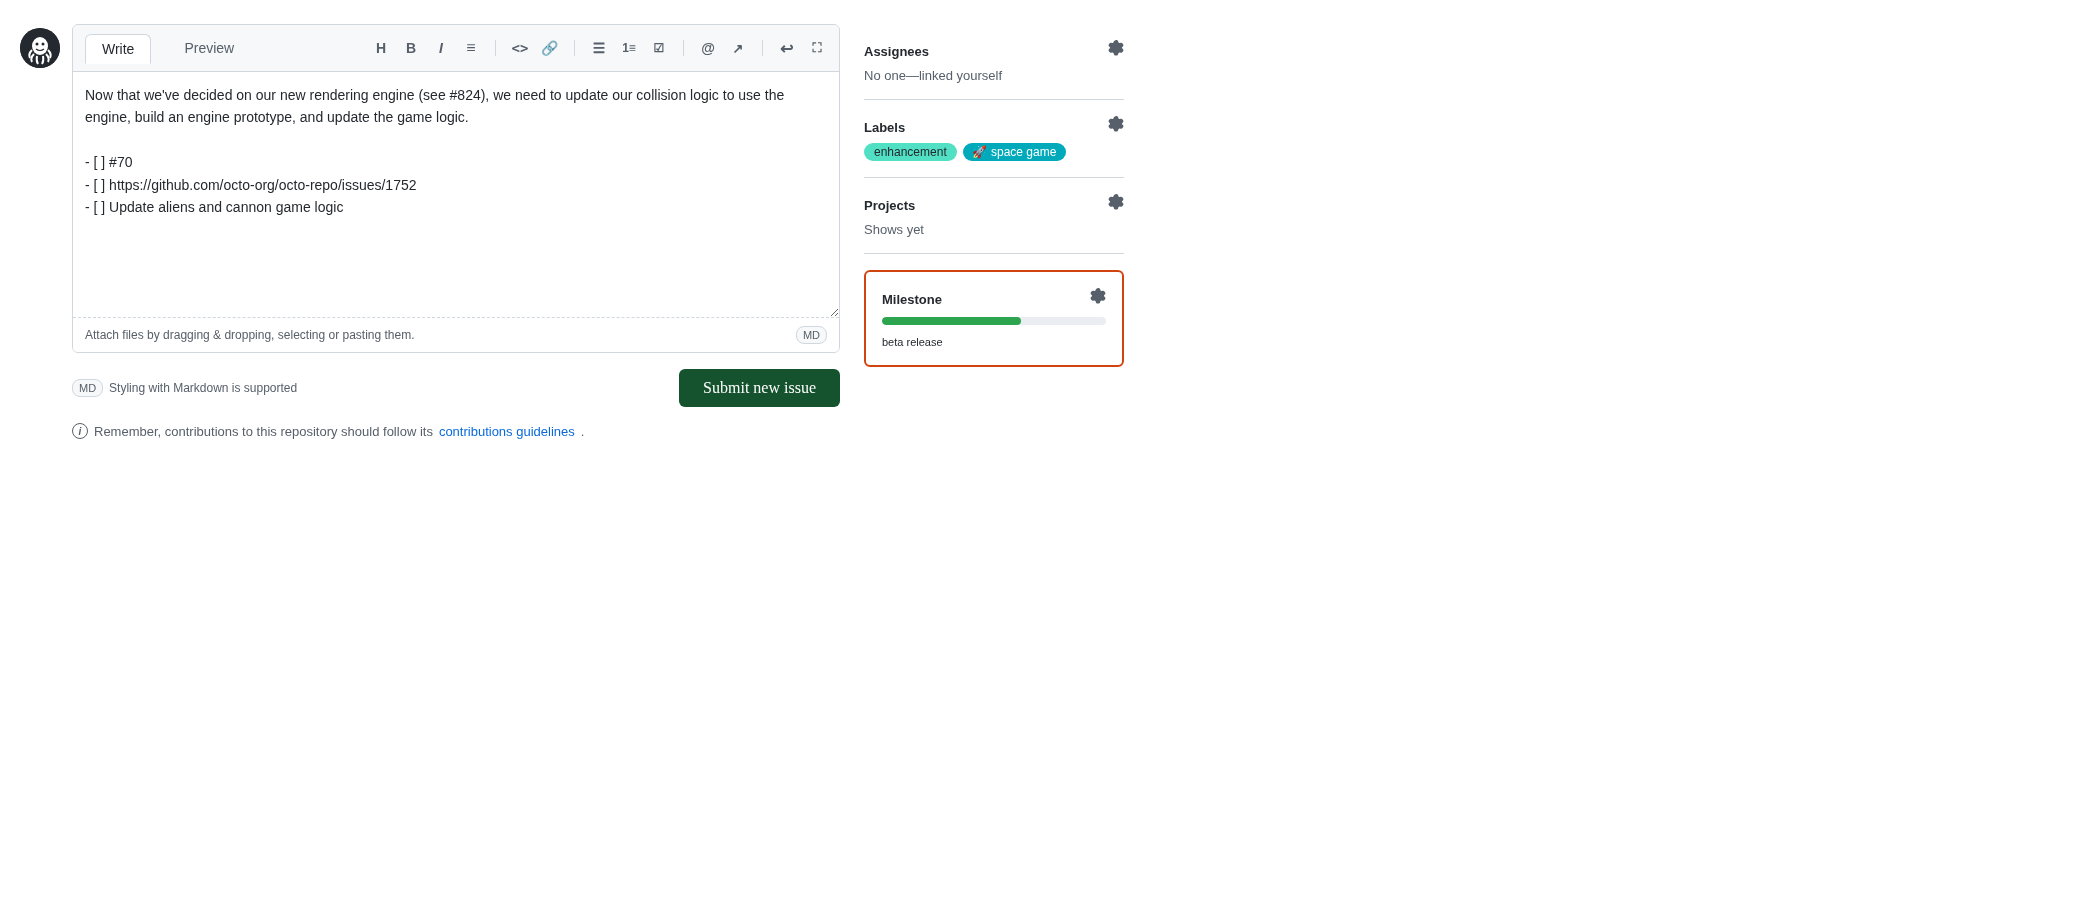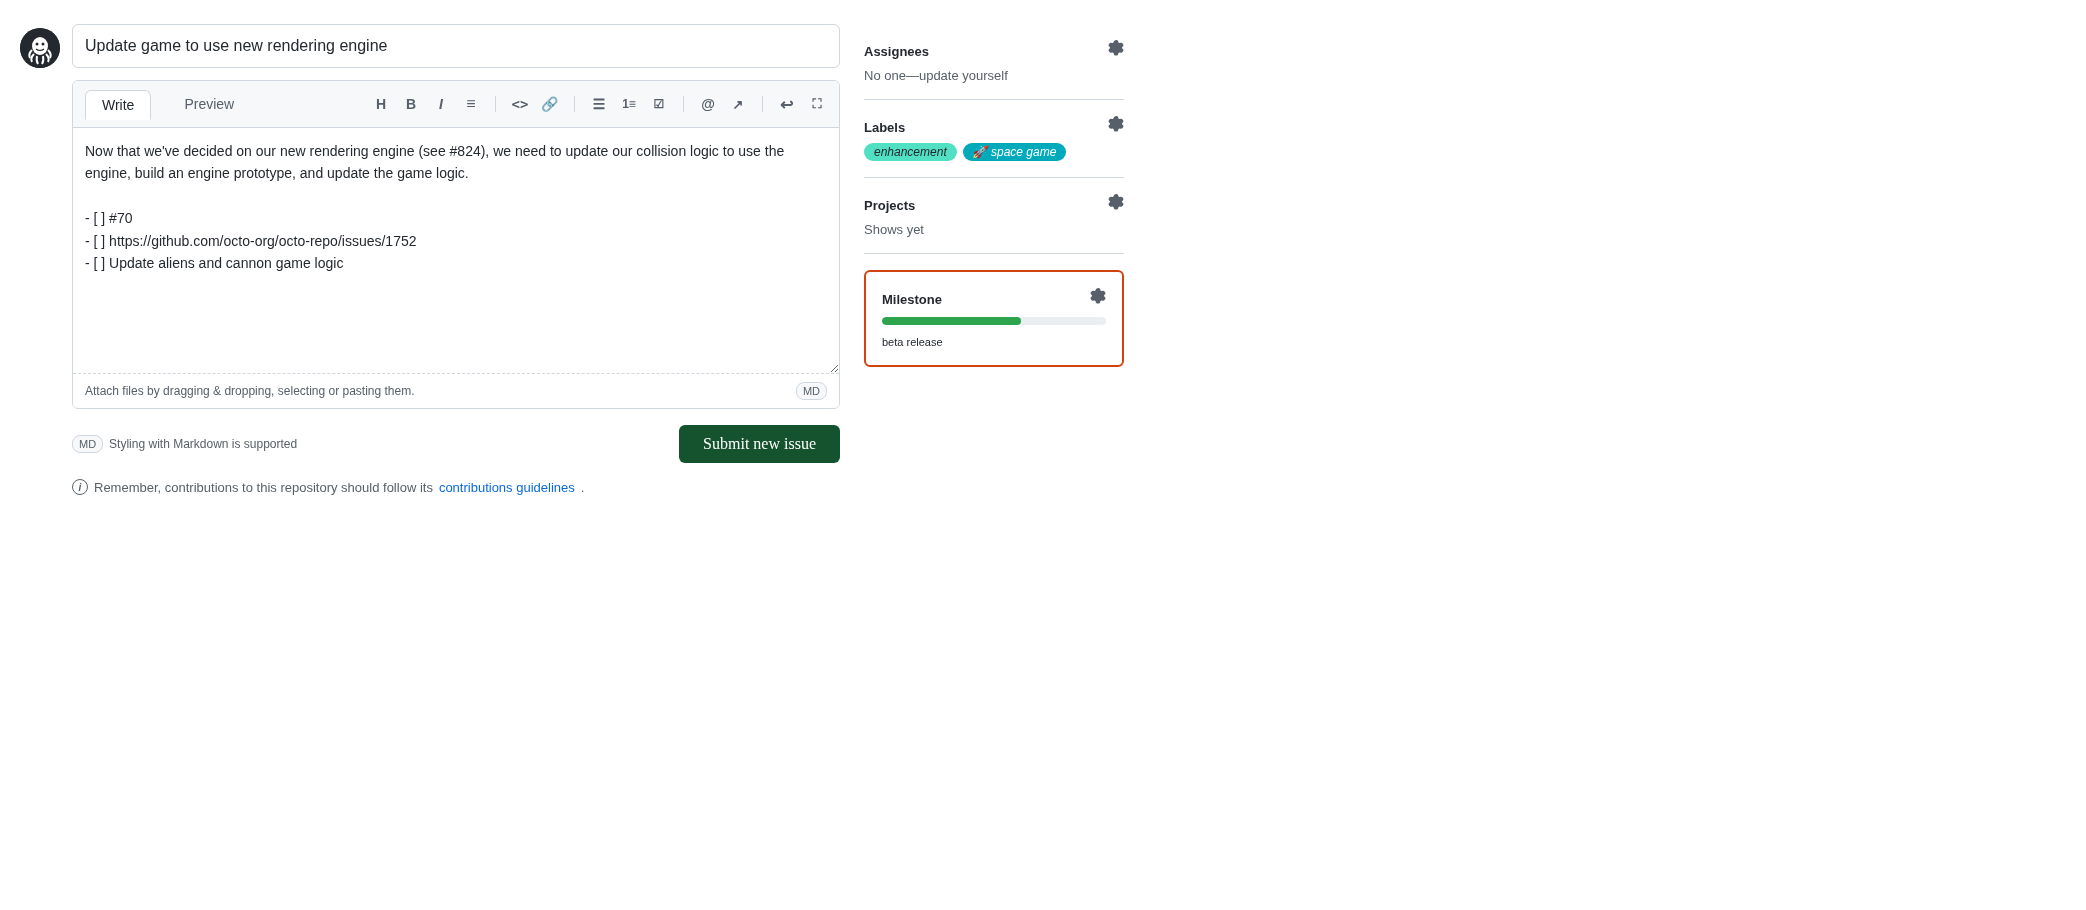--- a/index.html
+++ b/index.html
@@ -250,21 +250,20 @@
       font-size: 13px;
       color: #57606a;
     }
 
     
     .labels-container {
       display: flex;
       flex-wrap: wrap;
       gap: 6px;
       margin-top: 4px;
-      font-style: italic;
     }
 
     .label-badge {
       display: inline-flex;
       align-items: center;
       gap: 4px;
       padding: 2px 10px;
       border-radius: 20px;
       font-size: 12px;
       font-weight: 500;
@@ -372,21 +371,20 @@
         <path d="M12 22 Q8 26 10 30" stroke="#ffffff" stroke-width="2" fill="none"></path>
         <path d="M28 22 Q32 26 30 30" stroke="#ffffff" stroke-width="2" fill="none"></path>
         <path d="M14 26 Q10 30 12 34" stroke="#ffffff" stroke-width="2" fill="none"></path>
         <path d="M26 26 Q30 30 28 34" stroke="#ffffff" stroke-width="2" fill="none"></path>
         <path d="M17 28 Q16 33 18 36" stroke="#ffffff" stroke-width="2" fill="none"></path>
         <path d="M23 28 Q24 33 22 36" stroke="#ffffff" stroke-width="2" fill="none"></path>
       </svg>
     </div>
 
     <div class="issue-form">
-      <input type="text" class="title-input" value="Update game to use new rendering engine" style="">
 
       <div class="editor-container">
 
         <div class="editor-tabs-toolbar">
           <div class="tab-group">
             <button class="tab active">Write</button>
             <button class="tab">Preview</button>
           </div>
 
           <div class="toolbar-icons">
@@ -472,21 +470,21 @@
 
   <div class="sidebar-section">
     <div class="sidebar-section-header">
       <span class="sidebar-section-title">Assignees</span>
       <span class="gear-icon">
         <svg width="16" height="16" viewBox="0 0 16 16" fill="currentColor">
           <path d="M8 0a8.2 8.2 0 0 1 .701.031C9.444.095 9.99.645 10.16 1.29l.288 1.107c.018.066.079.158.212.224.231.114.454.243.668.386.123.082.233.09.299.071l1.103-.303c.644-.176 1.392.021 1.82.63.27.385.506.792.704 1.218.315.675.111 1.422-.364 1.891l-.814.806c-.049.048-.098.147-.088.294.006.091.006.183 0 .274-.01.147.038.246.088.294l.814.806c.475.469.679 1.216.364 1.891a7.977 7.977 0 0 1-.704 1.217c-.428.61-1.176.807-1.82.63l-1.102-.302c-.067-.019-.177-.011-.3.071a5.909 5.909 0 0 1-.668.386c-.133.066-.194.158-.211.224l-.29 1.106c-.168.646-.715 1.196-1.458 1.26a8.006 8.006 0 0 1-1.402 0c-.743-.064-1.289-.614-1.458-1.26l-.289-1.106c-.018-.066-.079-.158-.212-.224a5.738 5.738 0 0 1-.668-.386c-.123-.082-.233-.09-.299-.071l-1.103.303c-.644.176-1.392-.021-1.82-.63a8.12 8.12 0 0 1-.704-1.218c-.315-.675-.111-1.422.363-1.891l.815-.806c.05-.048.098-.147.088-.294a6.214 6.214 0 0 1 0-.274c.01-.147-.038-.246-.088-.294l-.815-.806C.635 6.045.431 5.298.746 4.623a7.92 7.92 0 0 1 .704-1.217c.428-.61 1.176-.807 1.82-.63l1.102.302c.067.019.177.011.3-.071.214-.143.437-.272.668-.386.133-.066.194-.158.211-.224l.29-1.106C6.717.645 7.264.095 8.006.031 8.234.01 8.117 0 8 0Zm-.571 8a.571.571 0 1 0 1.143 0 .571.571 0 0 0-1.143 0ZM8 5.5a2.5 2.5 0 1 1 0 5 2.5 2.5 0 0 1 0-5Z"></path>
         </svg>
       </span>
     </div>
-    <span class="sidebar-section-value">No one—update yourself</span>
+    <span class="sidebar-section-value">No one—linked yourself</span>
   </div>
 
   <div class="sidebar-section">
     <div class="sidebar-section-header">
       <span class="sidebar-section-title">Labels</span>
       <span class="gear-icon">
         <svg width="16" height="16" viewBox="0 0 16 16" fill="currentColor">
           <path d="M8 0a8.2 8.2 0 0 1 .701.031C9.444.095 9.99.645 10.16 1.29l.288 1.107c.018.066.079.158.212.224.231.114.454.243.668.386.123.082.233.09.299.071l1.103-.303c.644-.176 1.392.021 1.82.63.27.385.506.792.704 1.218.315.675.111 1.422-.364 1.891l-.814.806c-.049.048-.098.147-.088.294.006.091.006.183 0 .274-.01.147.038.246.088.294l.814.806c.475.469.679 1.216.364 1.891a7.977 7.977 0 0 1-.704 1.217c-.428.61-1.176.807-1.82.63l-1.102-.302c-.067-.019-.177-.011-.3.071a5.909 5.909 0 0 1-.668.386c-.133.066-.194.158-.211.224l-.29 1.106c-.168.646-.715 1.196-1.458 1.26a8.006 8.006 0 0 1-1.402 0c-.743-.064-1.289-.614-1.458-1.26l-.289-1.106c-.018-.066-.079-.158-.212-.224a5.738 5.738 0 0 1-.668-.386c-.123-.082-.233-.09-.299-.071l-1.103.303c-.644.176-1.392-.021-1.82-.63a8.12 8.12 0 0 1-.704-1.218c-.315-.675-.111-1.422.363-1.891l.815-.806c.05-.048.098-.147.088-.294a6.214 6.214 0 0 1 0-.274c.01-.147-.038-.246-.088-.294l-.815-.806C.635 6.045.431 5.298.746 4.623a7.92 7.92 0 0 1 .704-1.217c.428-.61 1.176-.807 1.82-.63l1.102.302c.067.019.177.011.3-.071.214-.143.437-.272.668-.386.133-.066.194-.158.211-.224l.29-1.106C6.717.645 7.264.095 8.006.031 8.234.01 8.117 0 8 0Zm-.571 8a.571.571 0 1 0 1.143 0 .571.571 0 0 0-1.143 0ZM8 5.5a2.5 2.5 0 1 1 0 5 2.5 2.5 0 0 1 0-5Z"></path>
         </svg>
       </span>

